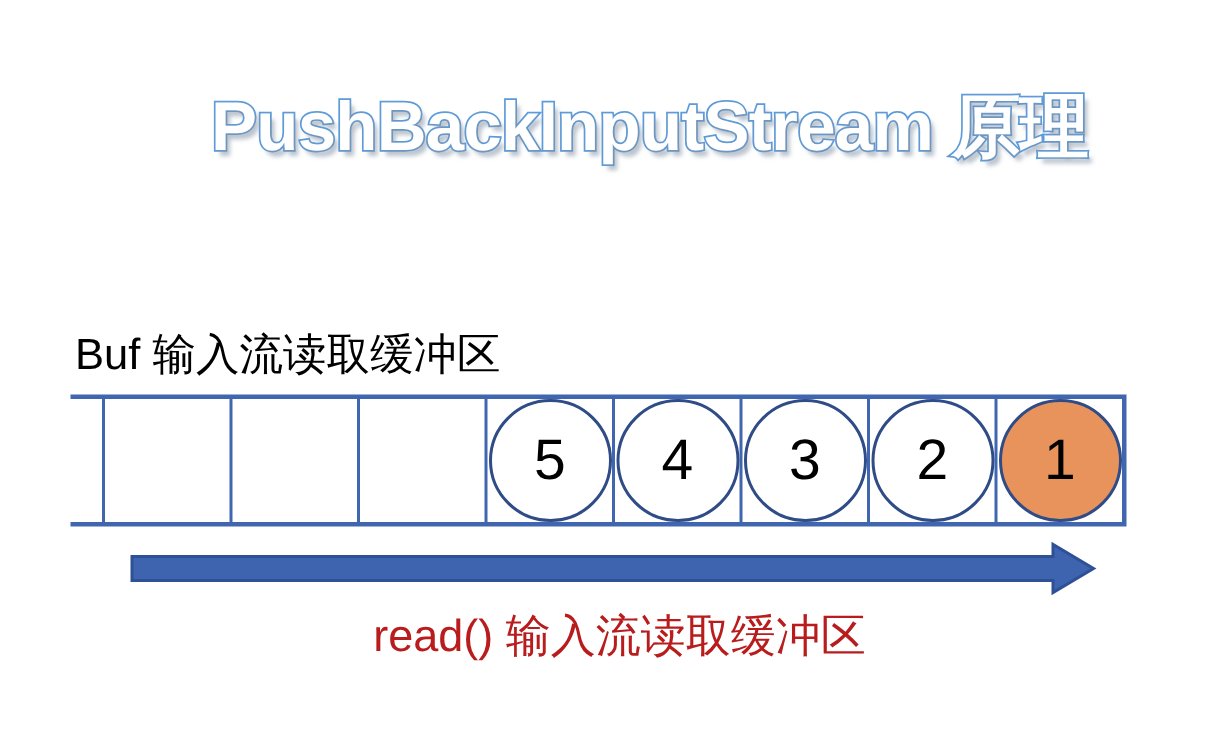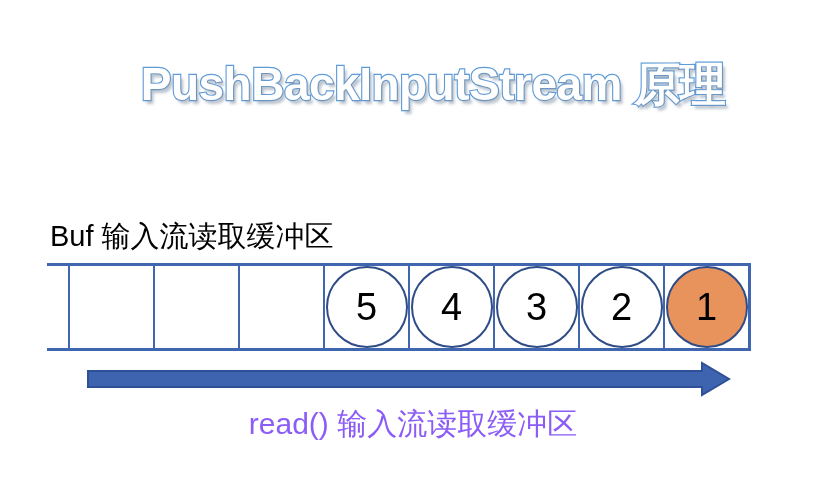--- a/index.html
+++ b/index.html
@@ -92,21 +92,21 @@
   }
 
   .read-label {
     position: absolute;
     top: 404px;
     left: 0;
     right: 0;
     text-align: center;
     padding-left: 6px;
     font-size: 30px;
-    color: #8b5cf6;
+    color: #b91c1c;
     white-space: nowrap;
   }
 </style>
 </head>
 <body>
 
 <div class="canvas">
 
   <h1 class="title">PushBackInputStream 原理</h1>
 

